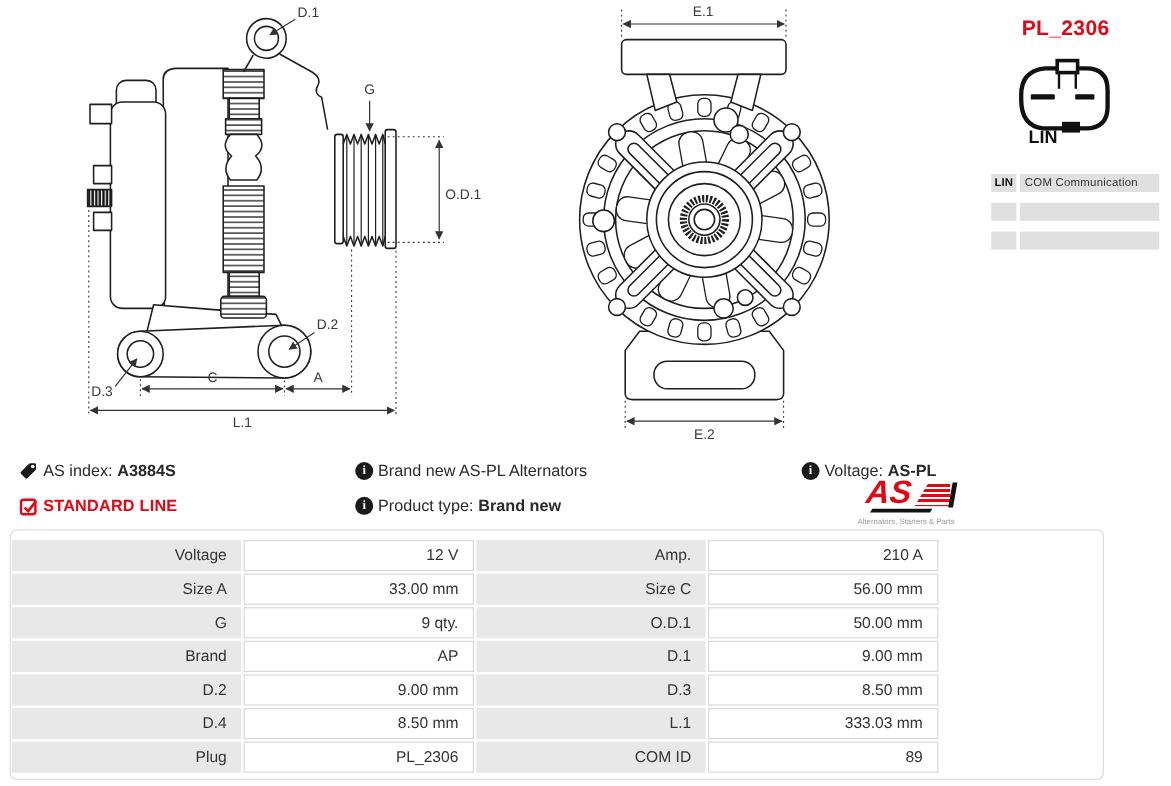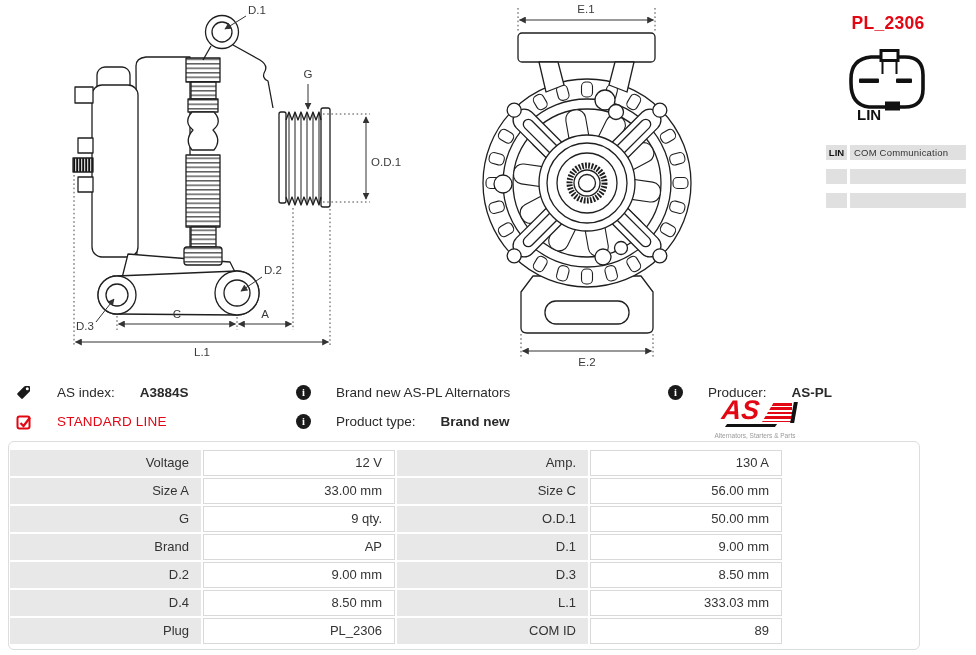--- a/index.html
+++ b/index.html
@@ -11,27 +11,27 @@
   #plug-code{left:845px;top:13px;width:86px;text-align:center;
              font-size:17.5px;font-weight:bold;letter-spacing:.3px;}
   #plug-svg{left:845px;top:47px;}
   #plug-name{left:857px;top:106px;font-size:15px;font-weight:bold;color:#111;}
   #comm-table{left:826px;top:145px;display:grid;grid-template-columns:21px 116px;
               gap:9px 3px;}
   .comm-cell{height:15px;line-height:15px;background:#e0e0e0;font-size:9.5px;color:#333;}
   .comm-key{font-weight:bold;text-align:center;color:#111;}
   .comm-val{padding-left:4px;letter-spacing:.2px;white-space:nowrap;overflow:hidden;}
   
-  .inf{position:absolute;display:flex;align-items:center;gap:25px;height:17px;
+  .inf{position:absolute;display:flex;align-items:center;gap:4px;height:17px;
        font-size:13.5px;white-space:nowrap;}
   .inf b{font-weight:bold;text-align:right;}
   .info-i{display:inline-block;width:15px;height:15px;border-radius:50%;background:#1a1a1a;
           color:#fff;font-weight:bold;font-size:10.5px;line-height:15px;text-align:center;
           font-family:"Liberation Serif",serif;}
-  .redline{color:var(--red);font-weight:normal;letter-spacing:.2px;}
+  .redline{color:var(--red);font-weight:bold;letter-spacing:.2px;}
   
   #aslogo{left:712px;top:400px;width:86px;text-align:center;}
   #aslogo .mark{position:relative;height:28px;}
   #aslogo .as-text{position:absolute;left:10px;top:-4px;font-style:italic;font-weight:bold;
                    font-size:27px;line-height:28px;color:var(--red);transform:skewX(-6deg);}
   #aslogo .as-flag{position:absolute;right:6px;top:3px;width:30px;height:19px;
                    background:repeating-linear-gradient(#e30613 0 2.5px,#fff 2.5px 4.4px);
                    clip-path:polygon(38% 0,100% 0,100% 100%,0 100%);}
   #aslogo .as-bar{position:absolute;right:2px;top:2px;width:4px;height:21px;background:#111;
                   transform:skewX(-10deg);}
@@ -283,21 +283,21 @@
     <b>A3884S</b>
   </div>
 
   <div class="inf" id="inf-b" style="left:296px;top:384px">
     <span class="info-i">i</span>
     <span>Brand new AS-PL Alternators</span>
   </div>
 
   <div class="inf" id="inf-c" style="left:668px;top:384px">
     <span class="info-i">i</span>
-    <span>Producer:</span>
+    <span>Voltage:</span>
     <b>AS-PL</b>
   </div>
 
   <div class="inf" id="inf-d" style="left:16px;top:413px">
     <svg width="16" height="16" viewBox="0 0 16 16">
       <rect x="1.5" y="2.5" width="12" height="12" rx="2" fill="none" stroke="#e30613" stroke-width="2"></rect>
       <path d="M4.5,9 L7.5,12 L14,3.5" fill="none" stroke="#e30613" stroke-width="2.2"></path>
     </svg>
     <span class="redline">STANDARD LINE</span>
   </div>
@@ -317,21 +317,21 @@
     </div>
     <div class="sub">Alternators, Starters &amp; Parts</div>
   </div>
 
   <div class="abs" id="spec-panel">
     <div id="spec-grid">
       <div class="srow">
         <div class="cl">Voltage</div>
         <div class="cv">12 V</div>
         <div class="cl">Amp.</div>
-        <div class="cv">130 A</div>
+        <div class="cv">210 A</div>
       </div>
       <div class="srow">
         <div class="cl">Size A</div>
         <div class="cv">33.00 mm</div>
         <div class="cl">Size C</div>
         <div class="cv">56.00 mm</div>
       </div>
       <div class="srow">
         <div class="cl">G</div>
         <div class="cv">9 qty.</div>

